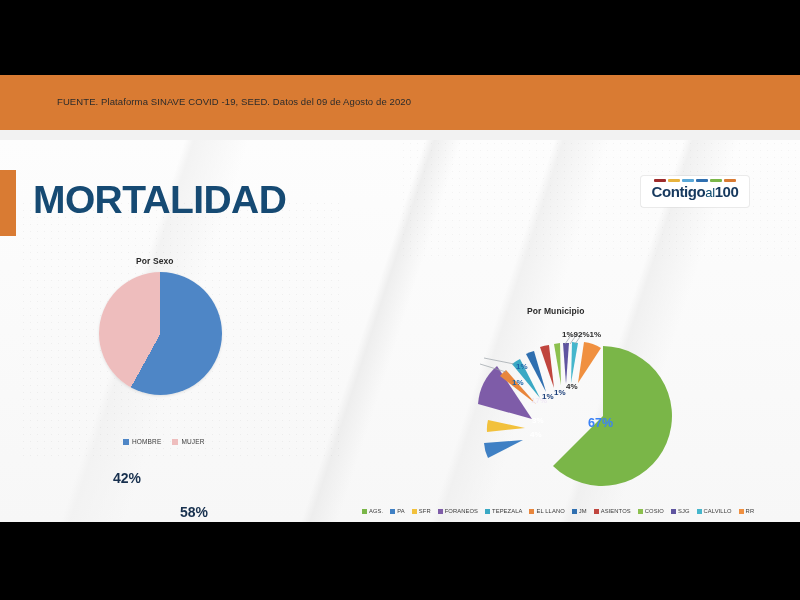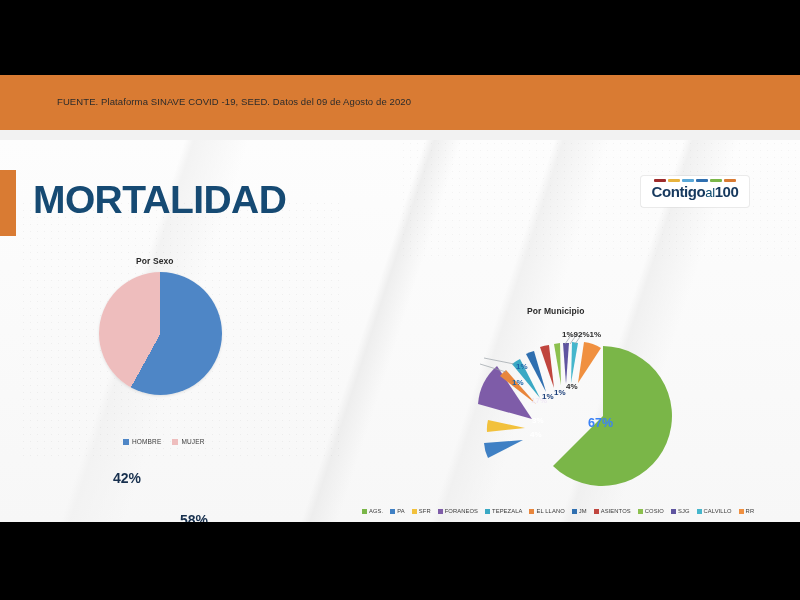--- a/index.html
+++ b/index.html
@@ -95,21 +95,21 @@
   #muni-sub { left:527px; top:166px; }
 
   
   .pie-sexo {
     position:absolute; left:99px; top:132px; width:123px; height:123px;
     border-radius:50%;
     background: conic-gradient(from 0deg, #4e86c6 0deg 208.8deg, #eebdbd 208.8deg 360deg);
     box-shadow: 0 1px 3px rgba(0,0,0,0.10);
   }
   .pie-lbl { position:absolute; font-size:14px; font-weight:800; color:#17304e; }
-  #lbl-58 { left:180px; top:372px; }
+  #lbl-58 { left:180px; top:364px; }
   #lbl-42 { left:113px; top:330px; }
 
   .legend-sexo {
     position:absolute; left:123px; top:298px;
     display:flex; gap:11px; align-items:center;
   }
   .lg-item { display:flex; align-items:center; gap:3px; }
   .lg-sw { width:6px; height:6px; display:inline-block; }
   .lg-tx { font-size:6.5px; color:#3a3a3a; letter-spacing:0.15px; }
 

